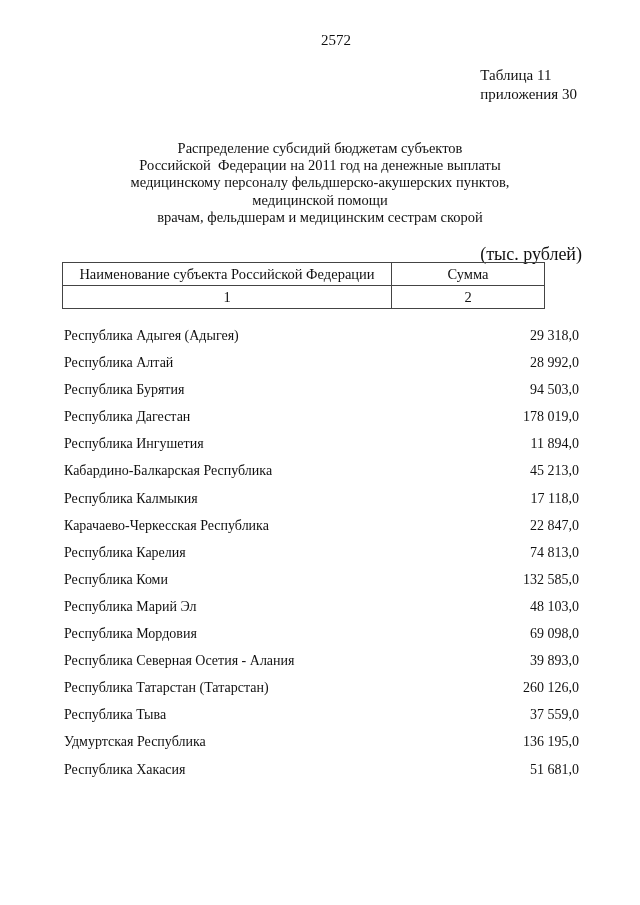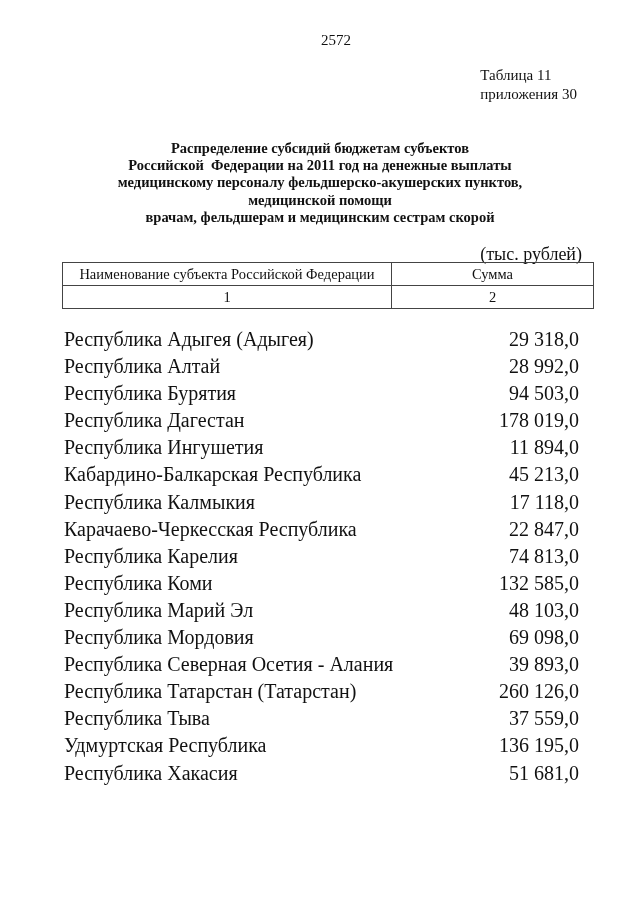--- a/index.html
+++ b/index.html
@@ -11,40 +11,40 @@
     .page-number {
       position: absolute; top: 32px; left: 16px; width: 640px;
       text-align: center; font-size: 15px;
     }
     .table-ref {
       position: absolute; top: 66px; right: 63px;
       font-size: 15px; line-height: 19px;
     }
     .doc-title {
       position: absolute; top: 140px; left: 60px; width: 520px;
-      text-align: center; font-weight: bold; font-size: 14.5px; line-height: 17.2px;
+      text-align: center; font-weight: normal; font-size: 14.5px; line-height: 17.2px;
     }
     .units {
       position: absolute; top: 244px; right: 58px;
       font-size: 18px;
     }
     table.head-table {
-      position: absolute; top: 262px; left: 62px; width: 532px;
+      position: absolute; top: 262px; left: 62px; width: 483px;
       border-collapse: collapse; font-size: 14.5px;
     }
     table.head-table td {
       border: 1px solid #444; text-align: center; height: 22px; padding: 0;
     }
     table.head-table td.col1 { width: 328px; }
     .rows {
       position: absolute; top: 328px; left: 62px; width: 520px;
     }
     .row {
       display: flex; justify-content: space-between; align-items: baseline;
-      height: 27.1px; font-size: 20px;
+      height: 27.1px; font-size: 14px;
     }
     .row .name { padding-left: 2px; }
     .row .amount { padding-right: 3px; }
   </style>
 </head>
 <body>
 
 <div class="page-number">2572</div>
 
 <div class="table-ref">

